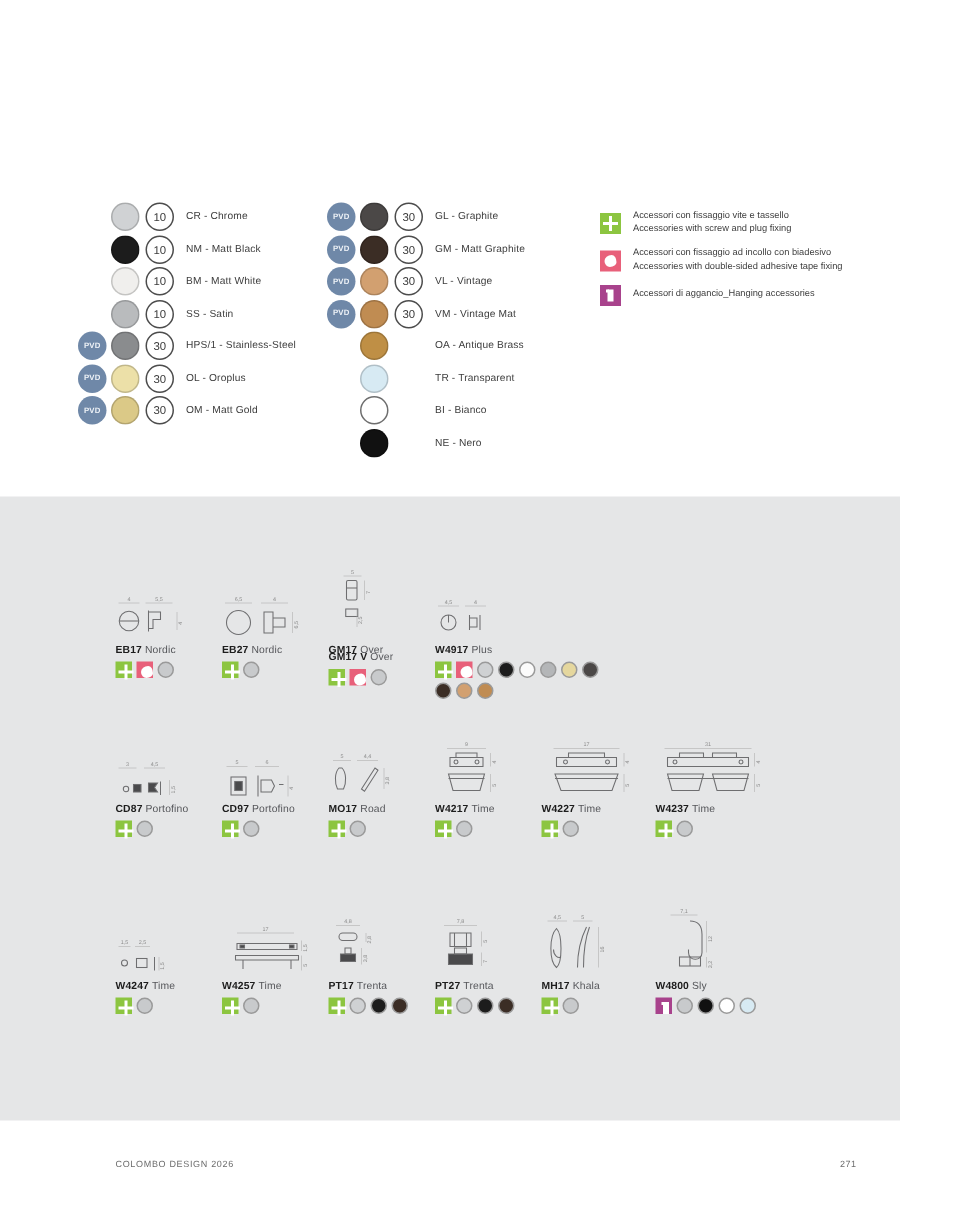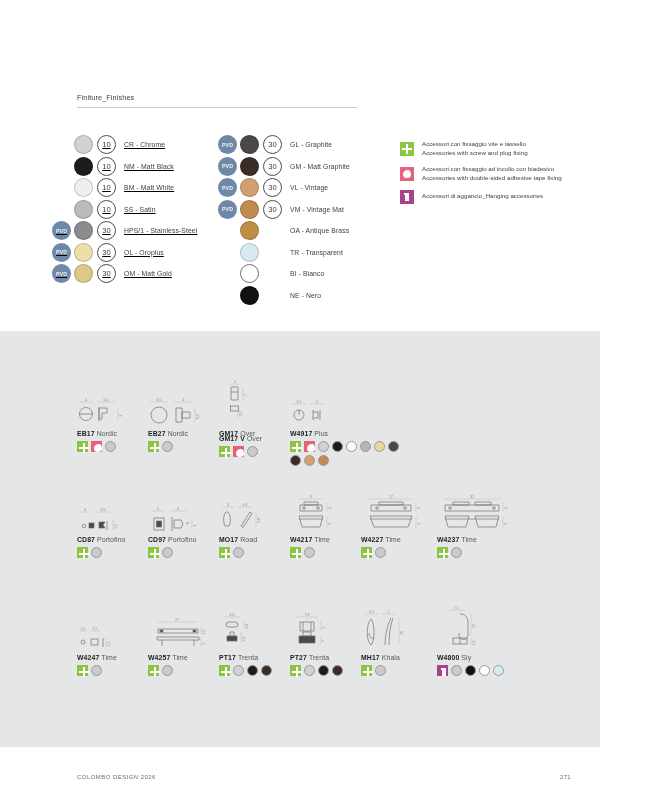--- a/index.html
+++ b/index.html
@@ -18,21 +18,21 @@
     color: #3d3d3d;
     letter-spacing: .15px;
     padding-bottom: 5px;
     border-bottom: 1px solid #c9c9c9;
   }
   #head-finishes { left: 77px; top: 93px; width: 280px; }
   #head-complements { left: 400px; top: 93px; width: 197px; }
 
   
   .fin-col { position: absolute; }
-  #fin-col-left  { left: 52px;  top: 134px; text-decoration: underline; }
+  #fin-col-left  { left: 52px;  top: 134px; }
   #fin-col-right { left: 218px; top: 134px; }
 
   .fin-row {
     display: flex;
     align-items: center;
     height: 21.5px;
   }
   .pvd {
     width: 19px; height: 19px; border-radius: 50%;
     background: #6f88a8;
@@ -134,21 +134,20 @@
   .dimtxt { font-size: 3.6px; fill: #8b8b8b; font-family: "Liberation Sans", sans-serif; }
   .dline { stroke: #a9a9a9; stroke-width: .35; fill: none; }
   .part  { stroke: #6e6e70; stroke-width: .7; fill: none; }
   .partf { stroke: #6e6e70; stroke-width: .7; fill: #4a4a4c; }
 </style>
 </head>
 <body>
 
 <div class="page">
 
-  <div class="sec-head" id="head-finishes">Finiture_Finishes</div>
 
   <div class="fin-col" id="fin-col-left">
       <div class="fin-row">
         <div class="pvd empty"></div>
         <div class="sw" style="background: rgb(208, 210, 212); border: 1px solid rgba(0, 0, 0, 0.18);"></div>
         <div class="thick">10</div>
         <div class="fin-label">CR - Chrome</div>
       </div>
       <div class="fin-row">
         <div class="pvd empty"></div>

